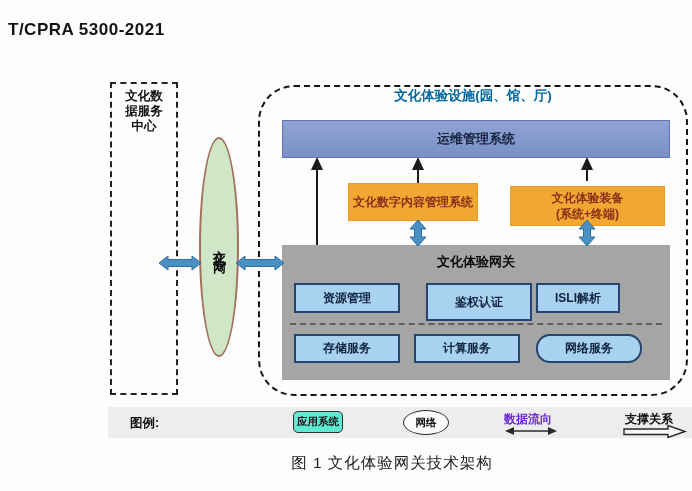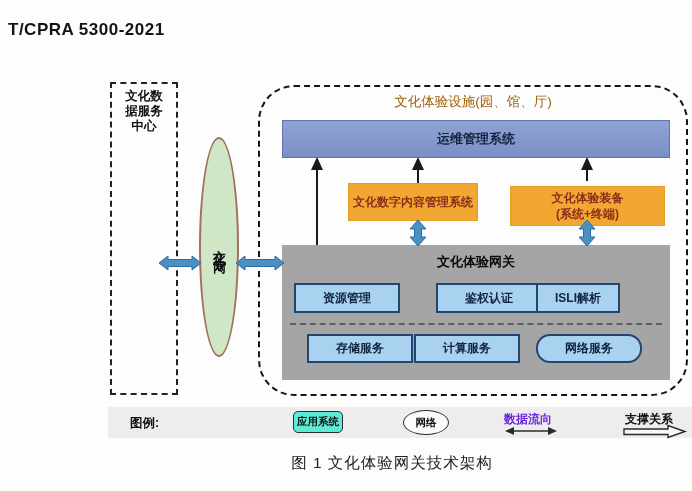--- a/index.html
+++ b/index.html
@@ -16,40 +16,40 @@
   .platform{left:121px;top:120px;width:44px;height:244px;background:#ffffff;border:1.5px solid #3c3c3c;
     box-sizing:border-box;display:flex;align-items:center;justify-content:center;text-align:center;
     font-size:12.5px;font-weight:bold;line-height:1.45;color:#111;}
   
   .net-ellipse{left:199px;top:137px;width:40px;height:220px;border-radius:50%;background:#cfe7c6;
     border:2px solid #a3705c;box-sizing:border-box;display:flex;align-items:center;justify-content:center;}
   .net-label{writing-mode:vertical-rl;text-orientation:upright;font-size:13px;font-weight:bold;
     letter-spacing:4px;color:#111;}
   
   .facility{left:258px;top:85px;width:430px;height:311px;border:2px dashed #161616;border-radius:36px;box-sizing:border-box;}
-  .facility-title{text-align:center;margin-top:6px;font-size:13.5px;font-weight:normal;color:#a16207;}
+  .facility-title{text-align:center;margin-top:0;font-size:13.5px;font-weight:bold;color:#0369a1;}
   
   .ops{left:282px;top:120px;width:388px;height:38px;background:linear-gradient(#8fa3d4,#7a8fc5);
     border:1px solid #5e74b2;box-sizing:border-box;display:flex;align-items:center;justify-content:center;
     font-size:13px;font-weight:bold;color:#16233f;}
   
   .orange{background:#f2a733;border:1px solid #e69c22;box-sizing:border-box;display:flex;flex-direction:column;
     align-items:center;justify-content:center;font-weight:bold;color:#8c2e1b;text-align:center;}
   .content-sys{left:348px;top:183px;width:130px;height:38px;font-size:12px;}
   .equipment{left:510px;top:186px;width:155px;height:40px;font-size:12px;line-height:1.35;}
   
   .gateway{left:282px;top:245px;width:388px;height:135px;background:#a5a5a5;box-sizing:border-box;}
   .gw-title{text-align:center;padding-top:8px;font-size:13px;font-weight:bold;color:#0c0c0c;}
   .gw-divider{left:290px;top:323px;width:372px;height:0;border-top:2px dashed #5f5f5f;}
   .module{background:#a8d2f0;border:2px solid #24466e;box-sizing:border-box;display:flex;align-items:center;
     justify-content:center;font-size:12px;font-weight:bold;color:#10233f;}
   .m1{left:294px;top:283px;width:106px;height:30px;}
-  .m2{left:436px;top:283px;width:106px;height:30px;}
+  .m2{left:426px;top:283px;width:106px;height:38px;}
   .m3{left:536px;top:283px;width:84px;height:30px;}
-  .m4{left:307px;top:334px;width:106px;height:29px;}
+  .m4{left:294px;top:334px;width:106px;height:29px;}
   .m5{left:414px;top:334px;width:106px;height:29px;}
   .m6{left:536px;top:334px;width:106px;height:29px;border-radius:14px;}
   
   .legend{left:108px;top:407px;width:584px;height:31px;background:#ededed;}
   .legend .abs{position:absolute;}
   .lg-label{left:22px;top:8px;font-size:12.5px;font-weight:bold;color:#111;}
   .lg-app{left:185px;top:4px;width:50px;height:22px;background:#5eead4;border:1.5px solid #2e2e2e;border-radius:5px;
     box-sizing:border-box;display:flex;align-items:center;justify-content:center;font-size:10.5px;font-weight:bold;color:#111;}
   .lg-net{left:295px;top:3px;width:46px;height:25px;background:#fbfbfb;border:1.5px solid #2e2e2e;border-radius:50%;
     box-sizing:border-box;display:flex;align-items:center;justify-content:center;font-size:10.5px;font-weight:bold;color:#111;}

